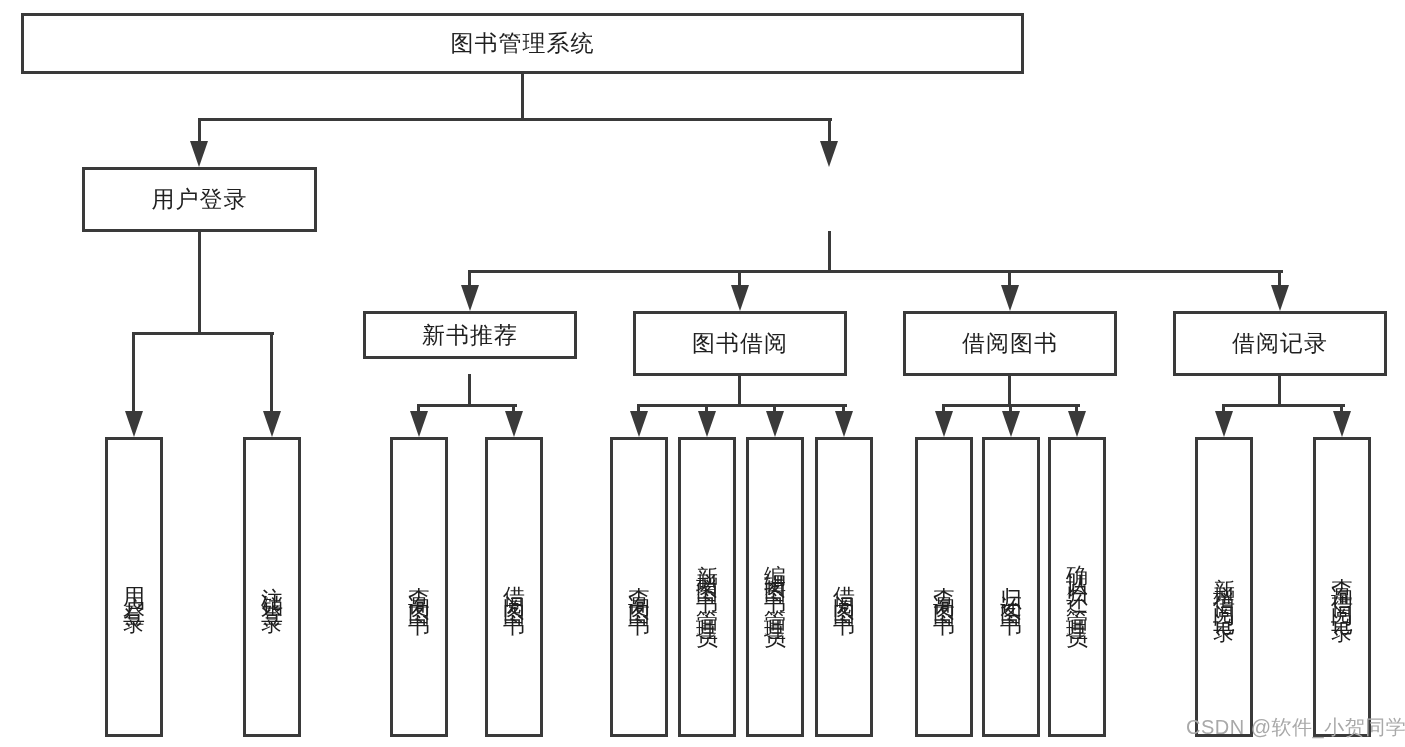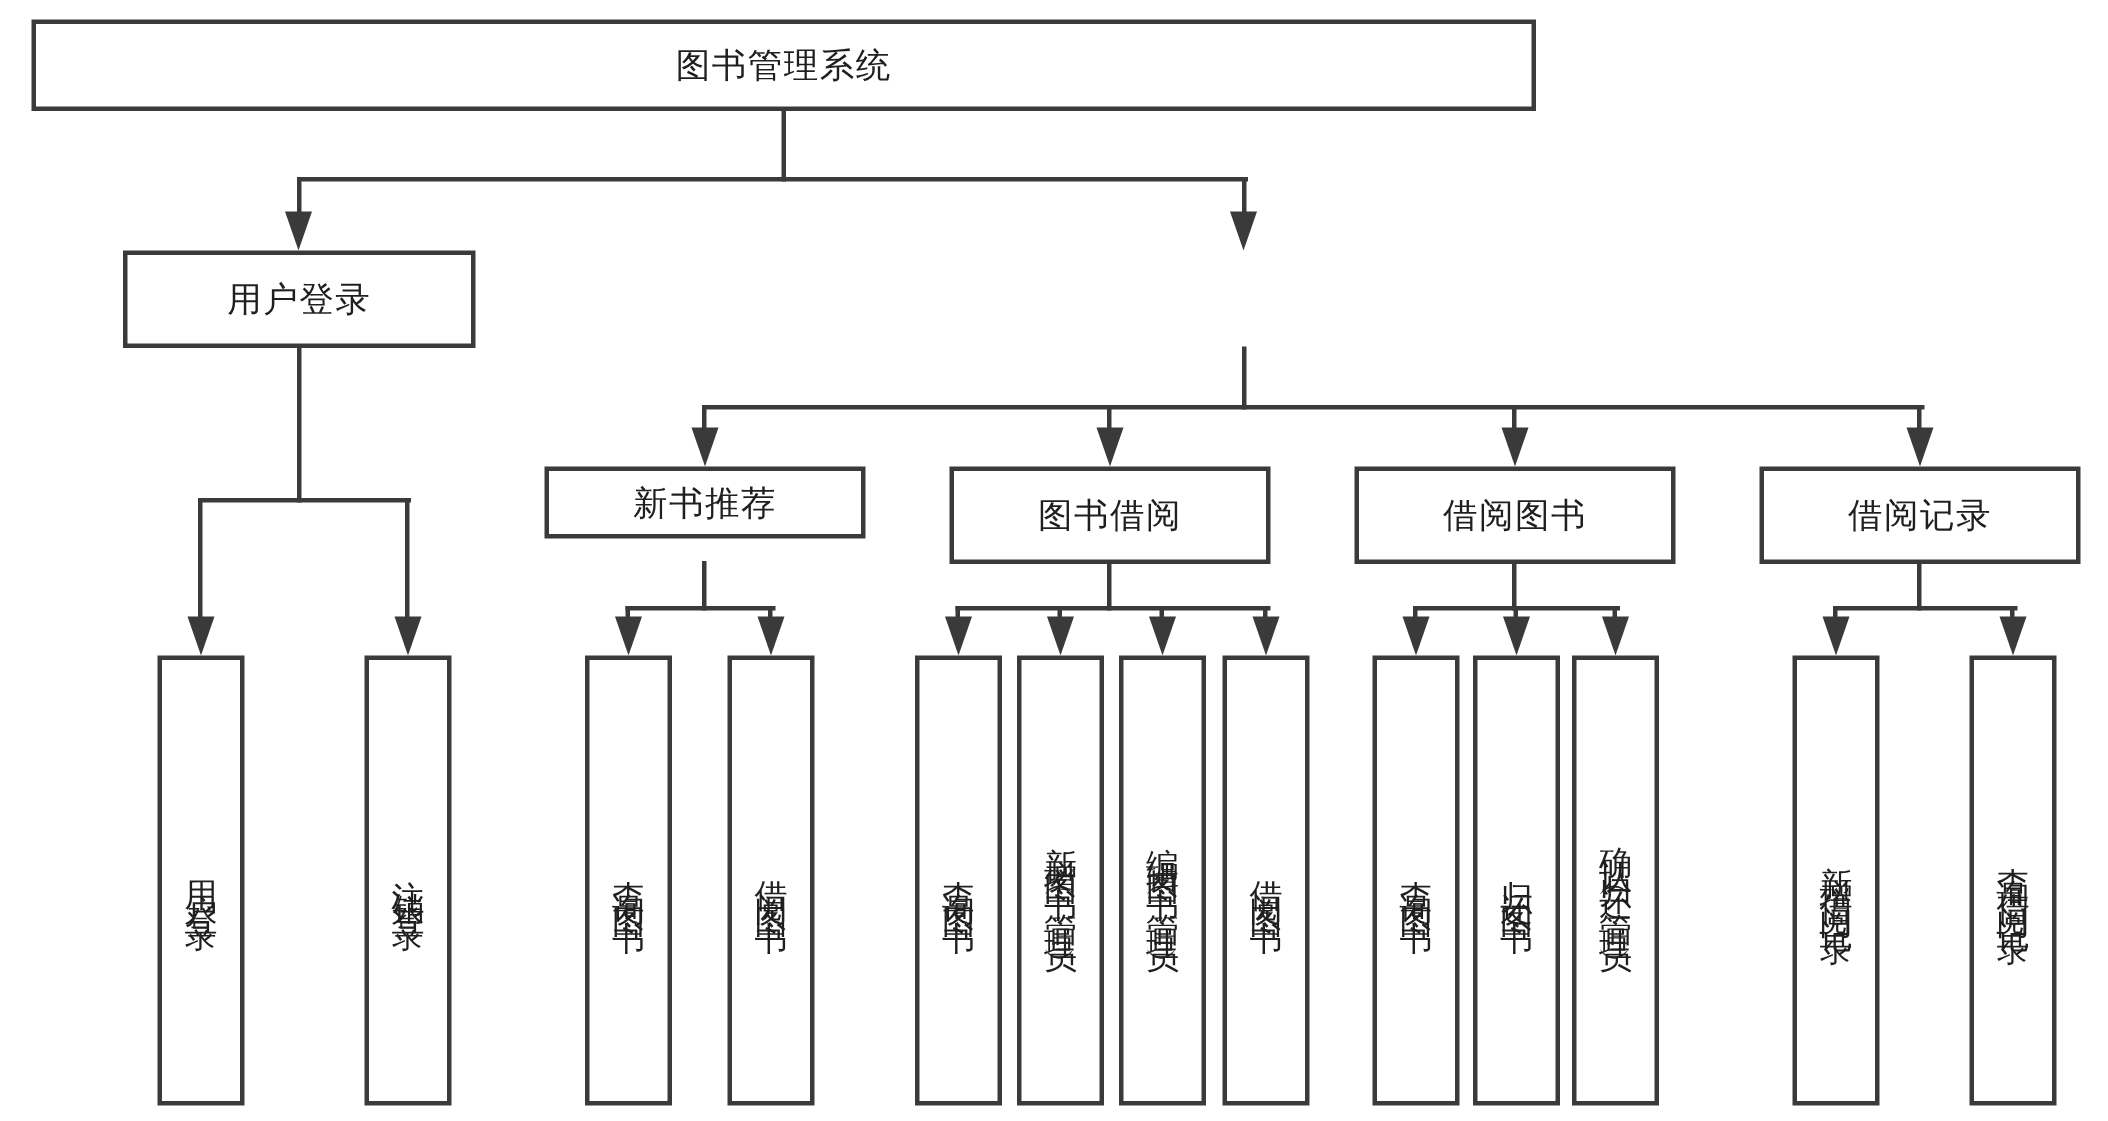--- a/index.html
+++ b/index.html
@@ -149,14 +149,15 @@
     <span>确认归还（管理员）</span>
   </div>
 
   <div class="box v" style="left:1195px">
     <span>新增借阅记录</span>
   </div>
   <div class="box v" style="left:1313px">
     <span>查询借阅记录</span>
   </div>
 
+  <div class="watermark">CSDN @软件_小贺同学</div>
 
 </div>
 
 </body></html>

